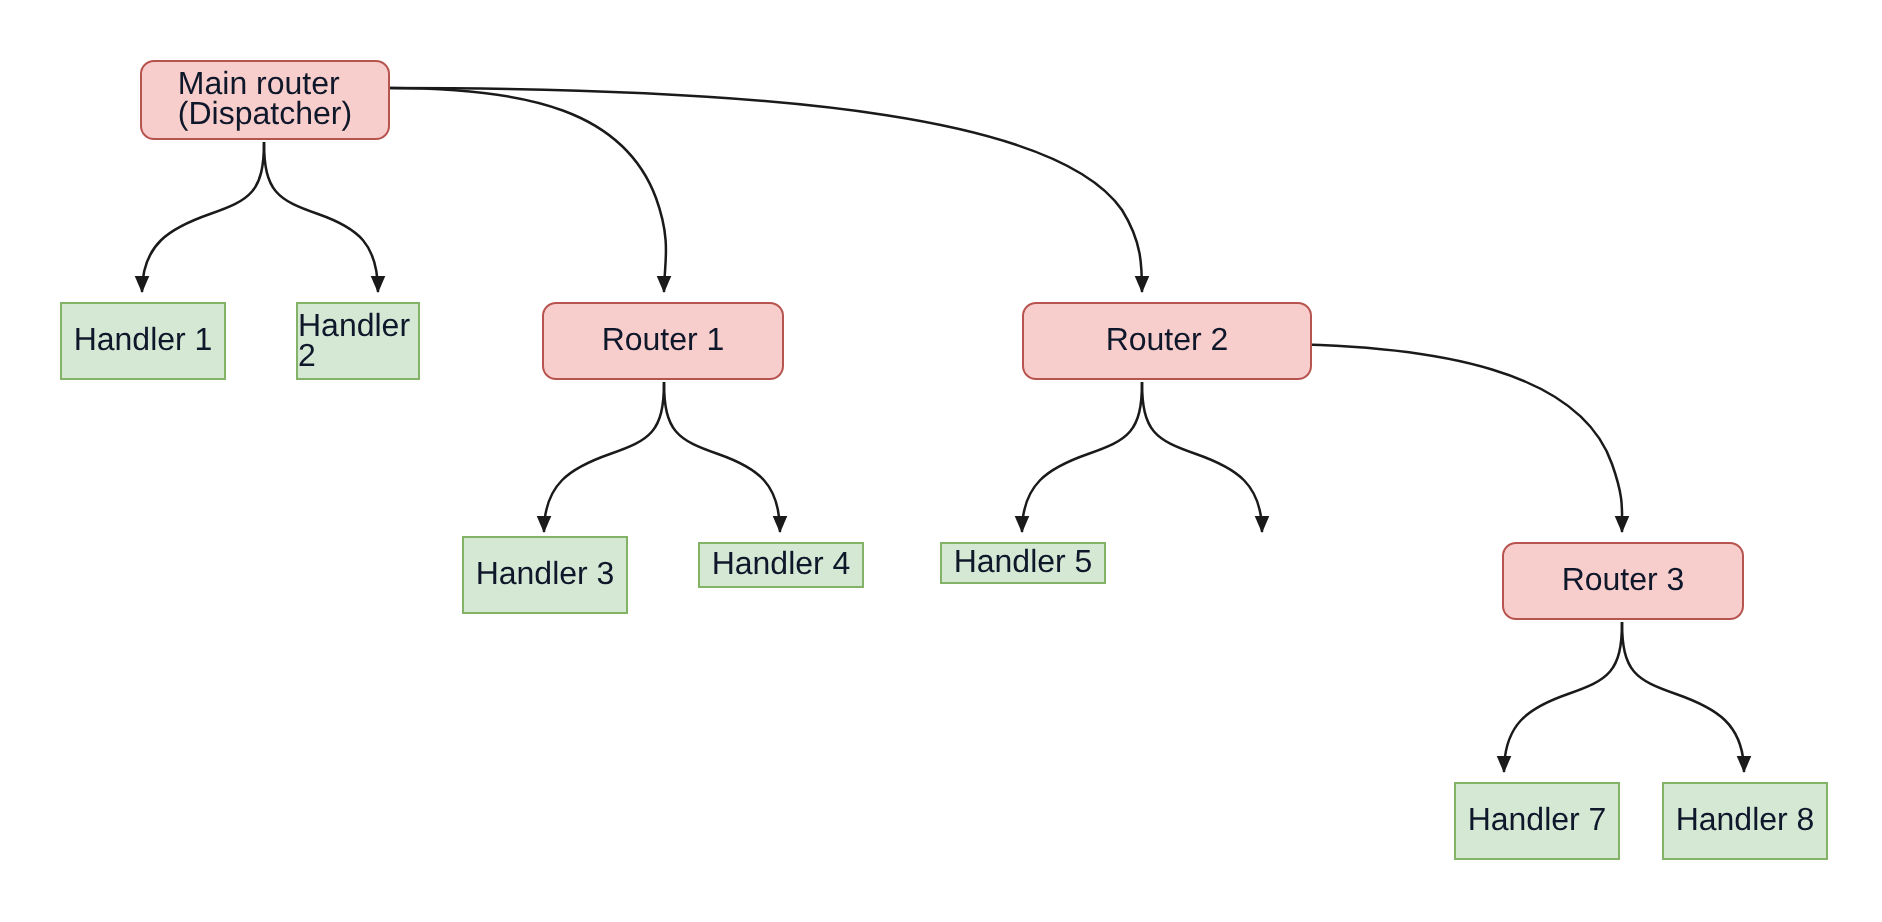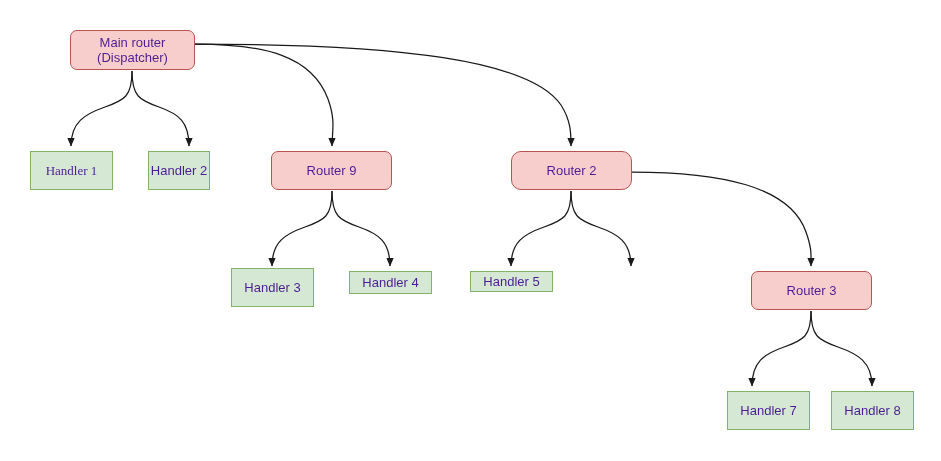--- a/index.html
+++ b/index.html
@@ -24,24 +24,23 @@
     width: 941px;
     height: 461px;
     pointer-events: none;
   }
   .node {
     position: absolute;
     box-sizing: border-box;
     display: flex;
     align-items: center;
     justify-content: center;
-    text-align: center;
-    font-size: 13px;
+    font-size: 16px;
     line-height: 15px;
-    color: #4c1d95;
+    color: #0f172a;
     border-style: solid;
     border-width: 1px;
     white-space: pre-line;
   }
   .node-router {
     background: #f8cecc;
     border-color: #b85450;
     border-radius: 7px;
   }
   .node-handler {
@@ -90,33 +89,33 @@
 
       <path d="M811,311 C811,336 818,340 838,347 C858,354 872,362 872,386"></path>
     </g>
   </svg>
 
   <div class="node node-router" style="left:70px; top:30px; width:125px; height:40px;">
     <span class="node-label">Main router
 (Dispatcher)</span>
   </div>
 
-  <div class="node node-handler" style="left:30px; top:151px; width:83px; height:39px;font-family:Liberation Serif, serif;">
+  <div class="node node-handler" style="left:30px; top:151px; width:83px; height:39px;">
     <span class="node-label">Handler 1</span>
   </div>
 
   <div class="node node-handler" style="left:148px; top:151px; width:62px; height:39px;">
     <span class="node-label">Handler 2</span>
   </div>
 
   <div class="node node-router" style="left:271px; top:151px; width:121px; height:39px;">
-    <span class="node-label">Router 9</span>
+    <span class="node-label">Router 1</span>
   </div>
 
-  <div class="node node-router" style="left:511px; top:151px; width:121px; height:39px;border-radius:10px;">
+  <div class="node node-router" style="left:511px; top:151px; width:145px; height:39px;">
     <span class="node-label">Router 2</span>
   </div>
 
   <div class="node node-handler" style="left:231px; top:268px; width:83px; height:39px;">
     <span class="node-label">Handler 3</span>
   </div>
 
   <div class="node node-handler" style="left:349px; top:271px; width:83px; height:23px;">
     <span class="node-label">Handler 4</span>
   </div>

